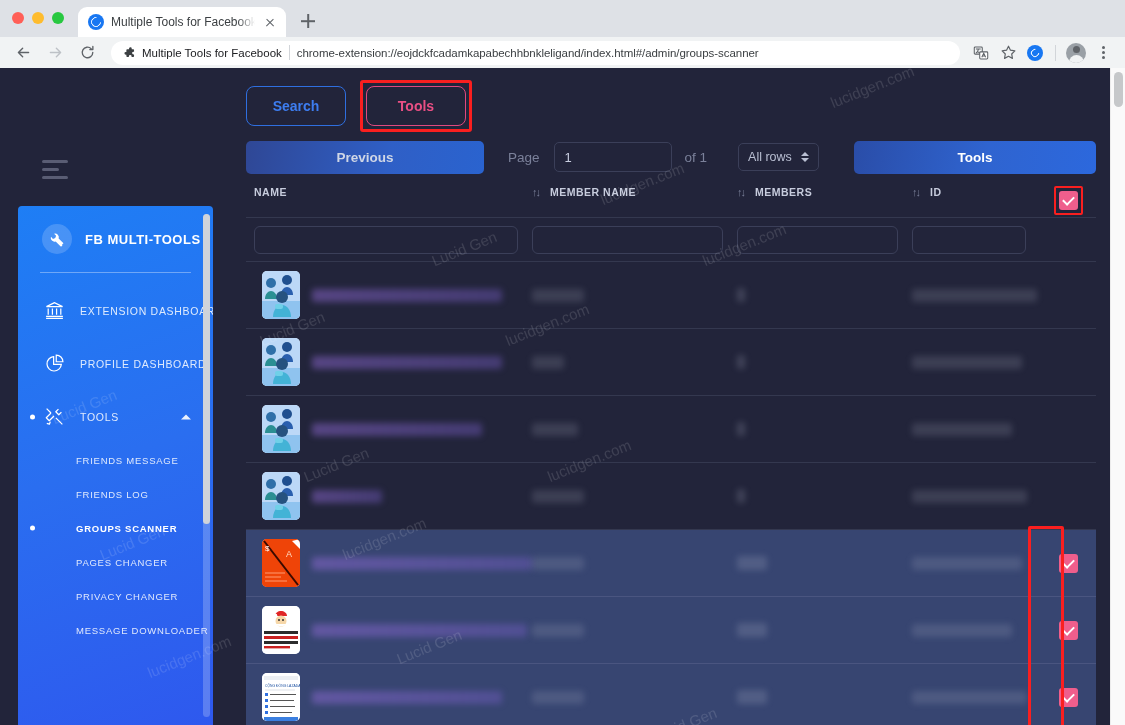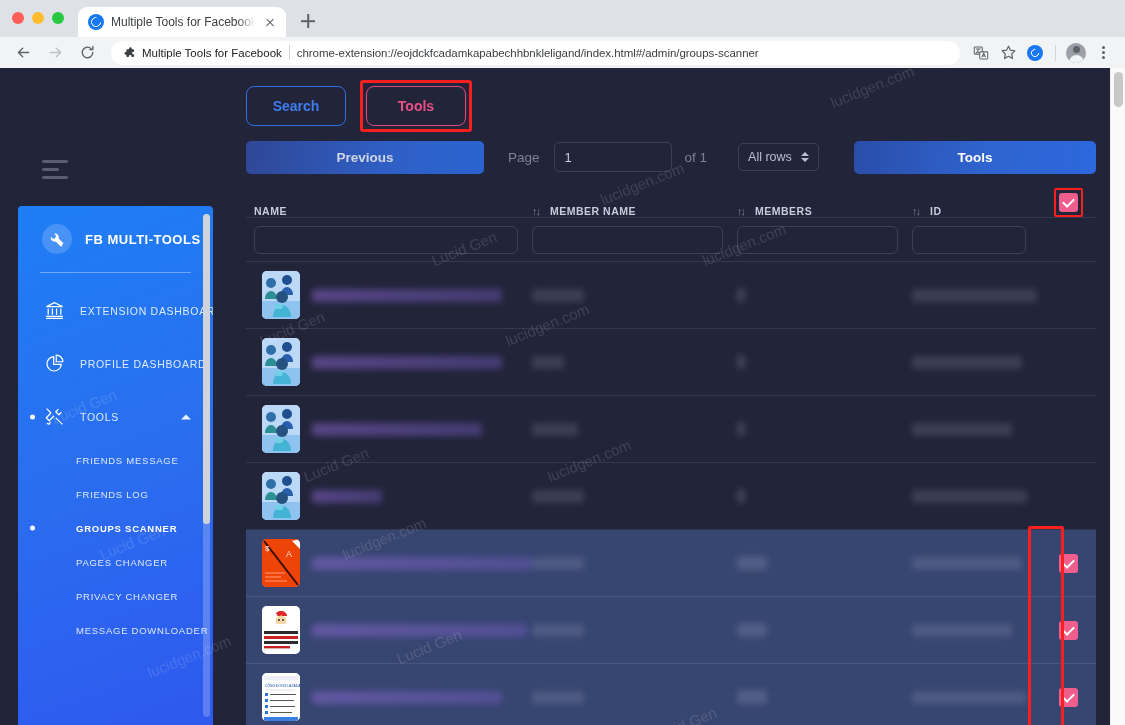--- a/index.html
+++ b/index.html
@@ -224,21 +224,21 @@
   .rows-select span { font-size: 12.5px; color: #b9bfd2; }
   .stepper { display: flex; flex-direction: column; gap: 2px; }
   .stepper i { width: 0; height: 0; border-left: 4px solid transparent; border-right: 4px solid transparent; display: block; }
   .stepper i:first-child { border-bottom: 4px solid #b9bfd2; }
   .stepper i:last-child { border-top: 4px solid #b9bfd2; }
   .pg-spacer { flex: 1; }
 
   
   .tbl { margin-top: 6px; position: relative; }
   .thead {
-    display: flex; align-items: flex-end; height: 32px;
+    display: flex; align-items: flex-start; height: 32px;
     border-bottom: 1px solid #34384f; position: relative;
   }
   .th {
     font-size: 10.5px; font-weight: 700; color: #c7ccdd; letter-spacing: 0.5px;
     display: flex; align-items: center; gap: 9px;
   }
   .sorticon { color: #777d96; font-size: 11px; letter-spacing: -2px; margin-right: 2px; }
   .c-name { width: 286px; padding-left: 8px; }
   .c-type { width: 205px; }
   .c-mem  { width: 175px; }

